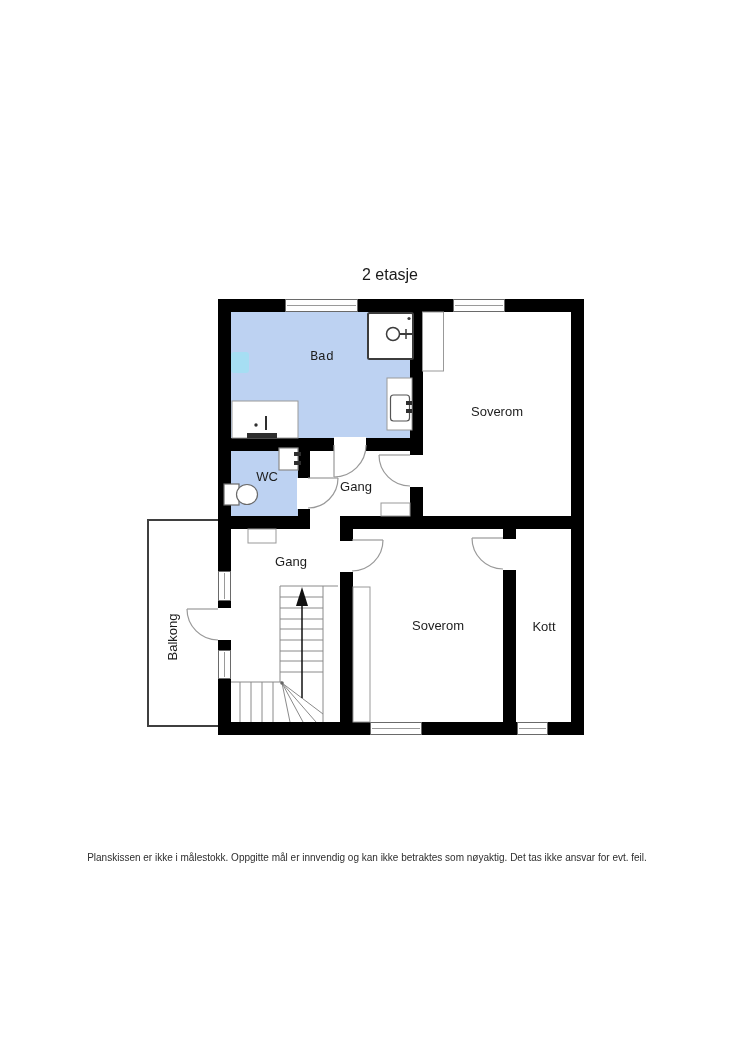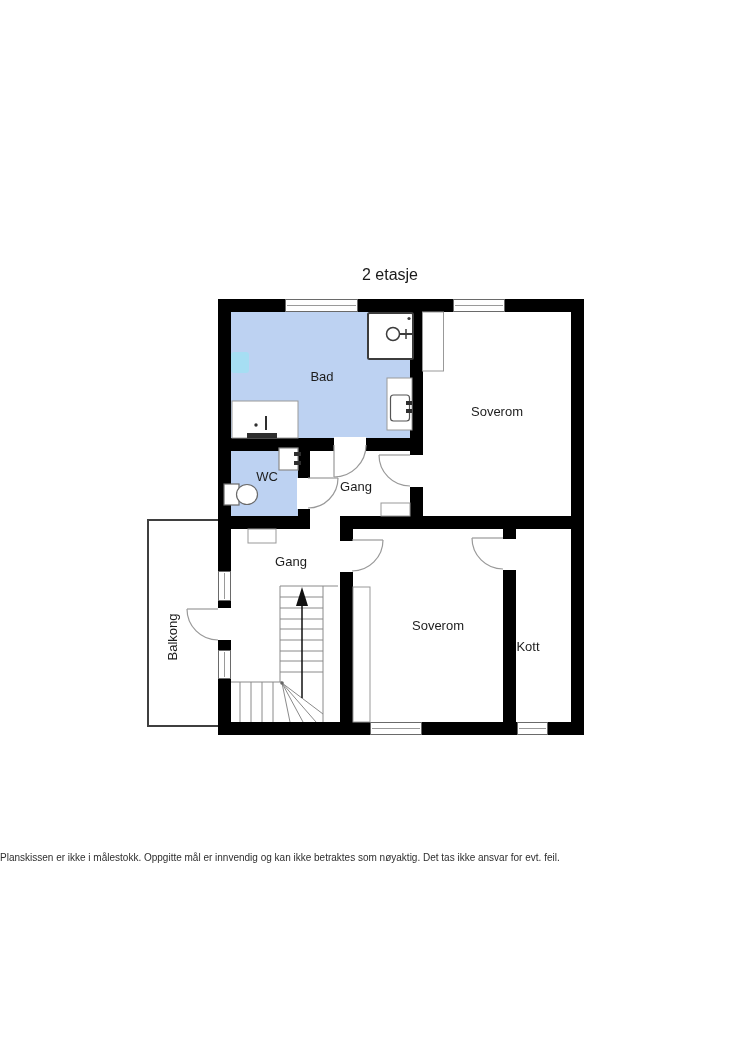--- a/index.html
+++ b/index.html
@@ -8,21 +8,21 @@
   .wall{position:absolute;background:#000;}
   .roomfill{position:absolute;}
   .opening{position:absolute;background:#fff;}
   .win{position:absolute;background:#fff;border:1px solid #6a6a6a;box-sizing:border-box;}
   .win.h::after{content:'';position:absolute;left:1px;right:1px;top:50%;height:1px;margin-top:-1px;background:#9a9a9a;}
   .win.v::after{content:'';position:absolute;top:1px;bottom:1px;left:50%;width:1px;margin-left:-1px;background:#9a9a9a;}
   .balcony{position:absolute;border:2px solid #3f3f3f;background:#fff;box-sizing:border-box;}
   .lbl{position:absolute;font-size:13px;color:#1c1c1c;white-space:nowrap;transform:translate(-50%,-50%);}
   .lbl.rot{transform:translate(-50%,-50%) rotate(-90deg);}
   .title{position:absolute;font-size:16px;color:#1a1a1a;white-space:nowrap;transform:translate(-50%,-50%);}
-  .disclaimer{position:absolute;left:0;top:852px;width:734px;text-align:left;
+  .disclaimer{position:absolute;left:0;top:852px;width:734px;text-align:center;
               font-size:10px;color:#2e2e2e;}
   svg.overlay{position:absolute;left:0;top:0;pointer-events:none;}
 </style>
 </head>
 <body>
 
 <div id="canvas">
 
   <div class="title" style="left:390px;top:268px;margin-top:7px;">2 etasje</div>
 
@@ -146,23 +146,23 @@
       <rect x="279" y="448" width="19" height="22" fill="#fff" stroke="#8a8a8a" stroke-width="1.2"></rect>
       <rect x="294" y="452" width="7" height="4" fill="#2e2e2e"></rect>
       <rect x="294" y="461" width="7" height="4" fill="#2e2e2e"></rect>
     </g>
     <g>
       <rect x="224" y="484" width="15" height="21" fill="#fff" stroke="#6a6a6a" stroke-width="1.2"></rect>
       <ellipse cx="247" cy="494.5" rx="10.5" ry="10" fill="#fff" stroke="#6a6a6a" stroke-width="1.2"></ellipse>
     </g>
   </svg>
 
-  <div class="lbl" style="left:322px;top:376px;">Bad</div>
+  <div class="lbl" style="left:322px;top:356px;font-family:Liberation Mono, monospace;">Bad</div>
   <div class="lbl" style="left:267px;top:476px;">WC</div>
   <div class="lbl" style="left:356px;top:486px;">Gang</div>
   <div class="lbl" style="left:497px;top:411px;">Soverom</div>
   <div class="lbl" style="left:291px;top:561px;">Gang</div>
   <div class="lbl" style="left:438px;top:625px;">Soverom</div>
-  <div class="lbl" style="left:528px;top:626px;margin-top:20px;">Kott</div>
+  <div class="lbl" style="left:544px;top:626px;">Kott</div>
   <div class="lbl rot" style="left:172px;top:637px;">Balkong</div>
 
   <div class="disclaimer">Planskissen er ikke i målestokk. Oppgitte mål er innvendig og kan ikke betraktes som nøyaktig. Det tas ikke ansvar for evt. feil.</div>
 </div>
 
 </body></html>

